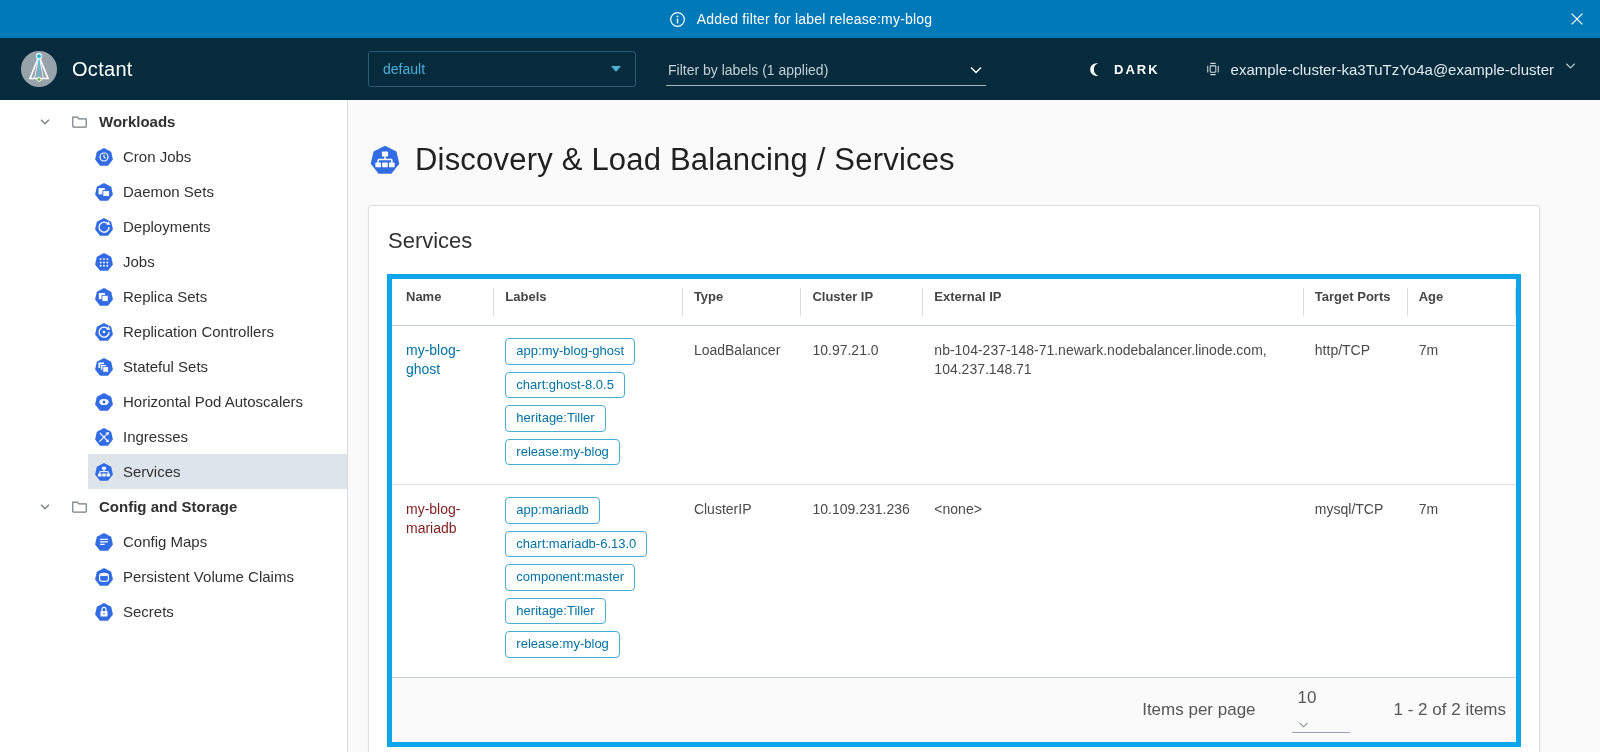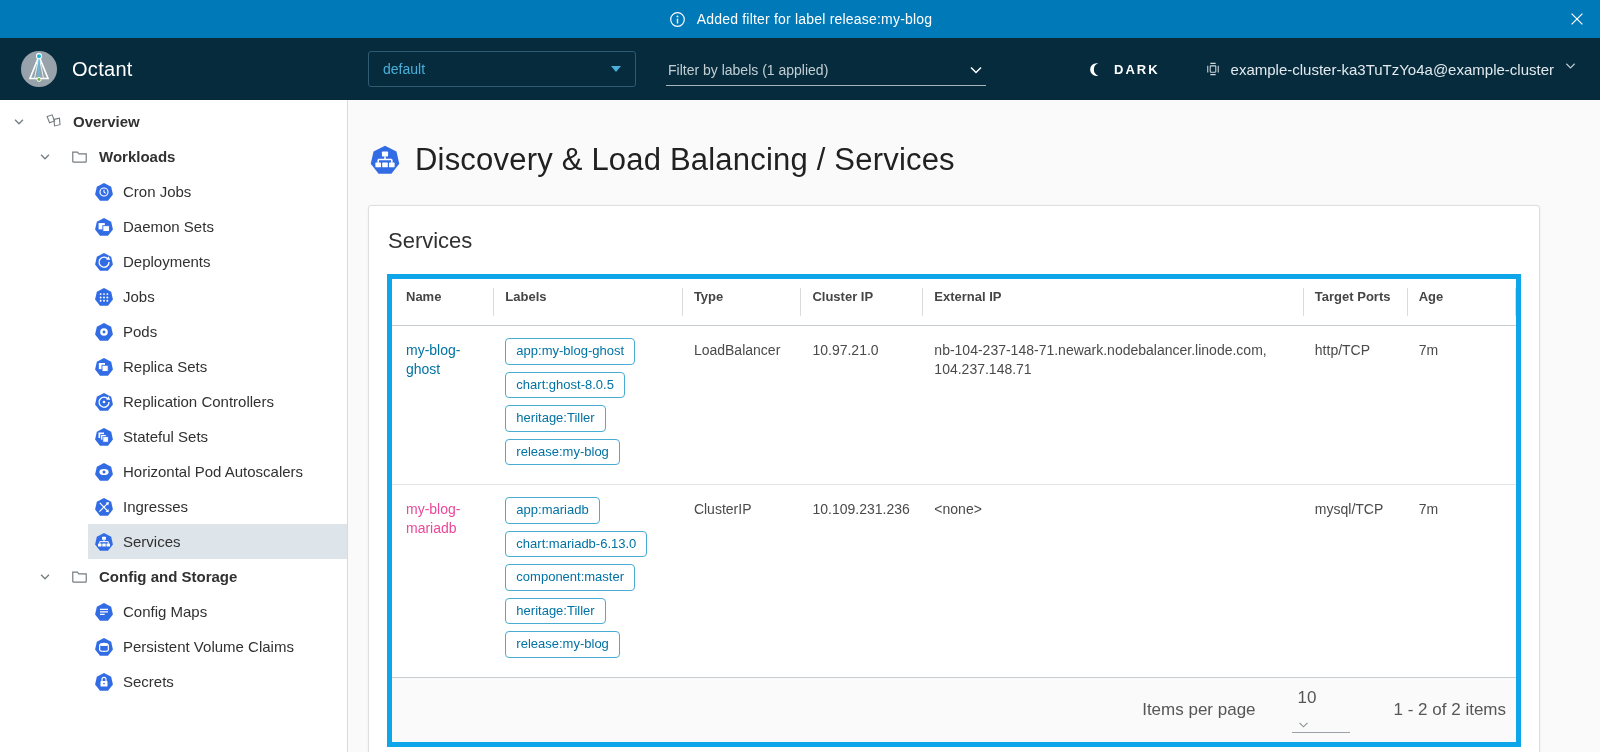--- a/index.html
+++ b/index.html
@@ -51,21 +51,21 @@
   table.svc-table { width: 100%; border-collapse: collapse; border: 5px solid #0ea5e9; font-size: 14px; table-layout: fixed; }
   .svc-table thead th { text-align: left; font-size: 13px; font-weight: 700; color: #454545; padding: 10px 12px 12px; vertical-align: top; position: relative; height: 49px; }
   .svc-table thead th:first-child { padding-left: 14px; }
   .svc-table thead th + th::before { content: ''; position: absolute; left: 0; top: 9px; bottom: 9px; width: 1px; background: #d8dcdf; }
   .svc-table thead th:last-child::after { content: ''; position: absolute; right: 0; top: 9px; bottom: 9px; width: 1px; background: #d8dcdf; }
   .svc-table thead tr { border-bottom: 1px solid #c8cdd1; }
   .svc-table tbody td { padding: 15px 12px 16px; vertical-align: top; color: #4a4a4a; line-height: 1.35; }
   .svc-table tbody td:first-child { padding-left: 14px; }
   .svc-table tbody tr + tr { border-top: 1px solid #e2e6e9; }
   .svc-link { color: #0072a3; text-decoration: none; cursor: pointer; }
-  .svc-link.visited { color: #ec4899; text-align: right; }
+  .svc-link.visited { color: #7f1d1d; text-align: right; }
   .pills { display: flex; flex-direction: column; align-items: flex-start; gap: 7px; position: relative; top: -3px; }
   .label-pill { display: inline-block; border: 1px solid #4aabd3; color: #0072a3; border-radius: 4px; padding: 3px 10px 4px; font-size: 13px; cursor: pointer; white-space: nowrap; }
   .svc-table tfoot td { border-top: 1px solid #c8cdd1; background: #fafafa; padding: 9px 10px; }
   .pager { display: flex; align-items: center; justify-content: flex-end; gap: 16px; font-size: 17px; color: #565656; }
   .pager-label { margin-right: 20px; }
   .ipp-select { display: flex; gap: 14px; border-bottom: 1px solid #9aa0a5; padding: 1px 2px 3px 6px; min-width: 58px; cursor: pointer; flex-direction: column; }
   .pager-range { margin-left: 28px; }
 </style>
 </head>
 <body>
@@ -142,30 +142,20 @@
       <svg viewBox="0 0 12 8" width="11" height="8">
           <path d="M1.5 1.5L6 6l4.5-4.5" fill="none" stroke="#b9c6cd" stroke-width="1.4"></path>
         </svg>
     </span>
   </div>
 </div>
 
 <div class="shell">
   <div class="sidebar">
     <div>
-        <div class="tree-row root">
-          <span class="caret"><svg viewBox="0 0 16 16" width="14" height="14">
-              <path d="M3.5 5.5L8 10l4.5-4.5" fill="none" stroke="#747c80" stroke-width="1.5"></path>
-            </svg></span>
-          <span class="tree-icon"><svg viewBox="0 0 24 24" width="19" height="19" fill="none" stroke="#747c80" stroke-width="1.4">
-              <path d="M4 5.8l6.3-2.2 3 7.8-6.3 2.2z"></path>
-              <path d="M12.6 9.3l6.9-1.6.7 8.3-6.9 1.6z"></path>
-            </svg></span>
-          <span class="tree-label">Overview</span>
-        </div>
         <div class="tree-row group">
           <span class="caret"><svg viewBox="0 0 16 16" width="14" height="14">
               <path d="M3.5 5.5L8 10l4.5-4.5" fill="none" stroke="#747c80" stroke-width="1.5"></path>
             </svg></span>
           <span class="tree-icon"><svg viewBox="0 0 24 24" width="19" height="19">
               <path d="M3.5 6.5h5.8l2 2.3h9.2v9.4a.8.8 0 0 1-.8.8H4.3a.8.8 0 0 1-.8-.8V6.5z" fill="none" stroke="#747c80" stroke-width="1.5"></path>
             </svg></span>
           <span class="tree-label">Workloads</span>
         </div>
         <div class="tree-row leaf">
@@ -201,28 +191,20 @@
                 <circle cx="16" cy="8.5" r="1.15"></circle>
                 <circle cx="8" cy="12.5" r="1.15"></circle>
                 <circle cx="12" cy="12.5" r="1.15"></circle>
                 <circle cx="16" cy="12.5" r="1.15"></circle>
                 <circle cx="8" cy="16.5" r="1.15"></circle>
                 <circle cx="12" cy="16.5" r="1.15"></circle>
                 <circle cx="16" cy="16.5" r="1.15"></circle>
               </g>
             </svg></span>
           <span class="tree-label">Jobs</span>
-        </div>
-        <div class="tree-row leaf">
-          <span class="tree-icon"><svg viewBox="0 0 24 24" width="100%" height="100%">
-              <polygon points="12,1.3 20.6,5.6 22.7,14.9 16.8,22.4 7.2,22.4 1.3,14.9 3.4,5.6" fill="#326ce5"></polygon>
-              <circle cx="12" cy="12" r="4.6" fill="#fff"></circle>
-              <circle cx="12" cy="12" r="1.7" fill="#326ce5"></circle>
-            </svg></span>
-          <span class="tree-label">Pods</span>
         </div>
         <div class="tree-row leaf">
           <span class="tree-icon"><svg viewBox="0 0 24 24" width="100%" height="100%">
               <polygon points="12,1.3 20.6,5.6 22.7,14.9 16.8,22.4 7.2,22.4 1.3,14.9 3.4,5.6" fill="#326ce5"></polygon>
               <rect x="5.8" y="7.2" width="7.4" height="7.4" fill="#fff"></rect>
               <rect x="9.6" y="9.9" width="7.4" height="7.4" fill="#fff" stroke="#326ce5" stroke-width="1.1"></rect>
             </svg></span>
           <span class="tree-label">Replica Sets</span>
         </div>
         <div class="tree-row leaf">

